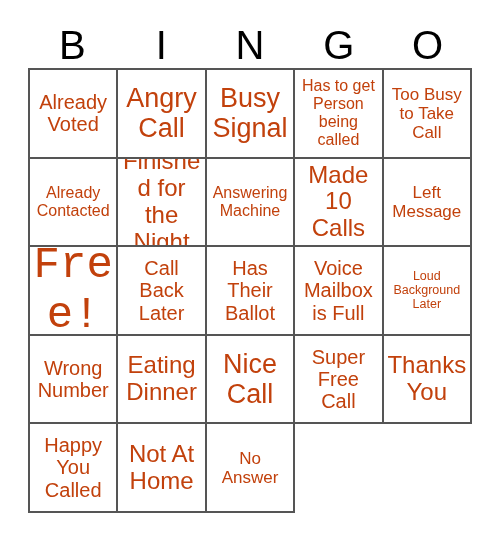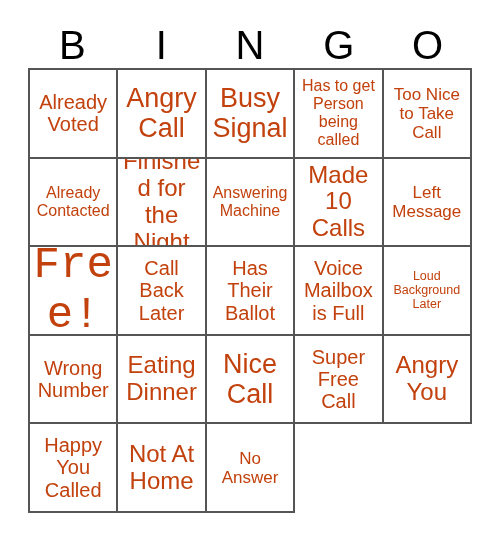--- a/index.html
+++ b/index.html
@@ -111,21 +111,21 @@
     <div class="cell">
         <span class="cell-text fs-xxl">Angry Call</span>
       </div>
     <div class="cell">
         <span class="cell-text fs-xxl">Busy Signal</span>
       </div>
     <div class="cell">
         <span class="cell-text fs-sm">Has to get Person being called</span>
       </div>
     <div class="cell">
-        <span class="cell-text fs-md">Too Nice to Take Call</span>
+        <span class="cell-text fs-md">Too Busy to Take Call</span>
       </div>
 
     <div class="cell">
         <span class="cell-text fs-sm">Already Contacted</span>
       </div>
     <div class="cell">
         <span class="cell-text fs-xl">Finished for the Night</span>
       </div>
     <div class="cell">
         <span class="cell-text fs-sm">Answering Machine</span>
@@ -160,21 +160,21 @@
         <span class="cell-text fs-xl">Eating Dinner</span>
       </div>
     <div class="cell">
         <span class="cell-text fs-xxl">Nice Call</span>
       </div>
 
     <div class="cell">
         <span class="cell-text fs-lg">Super Free Call</span>
       </div>
     <div class="cell">
-        <span class="cell-text fs-xl">Angry You</span>
+        <span class="cell-text fs-xl">Thanks You</span>
       </div>
     <div class="cell">
         <span class="cell-text fs-lg">Happy You Called</span>
       </div>
     <div class="cell">
         <span class="cell-text fs-xl">Not At Home</span>
       </div>
     <div class="cell">
         <span class="cell-text fs-md">No Answer</span>
       </div>

